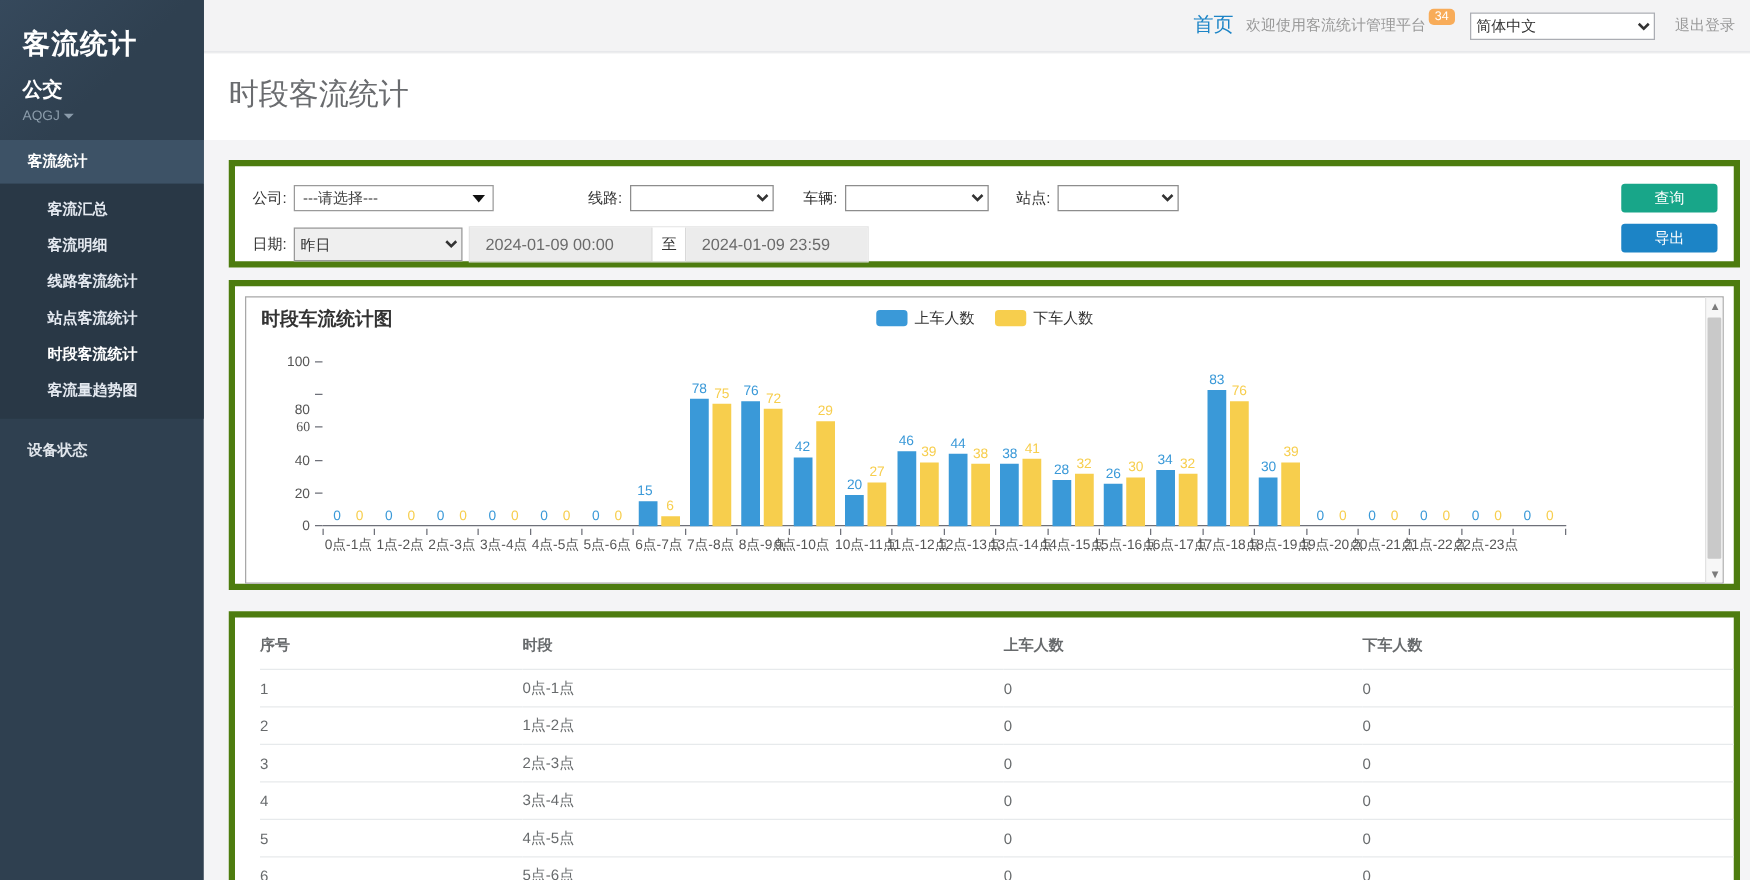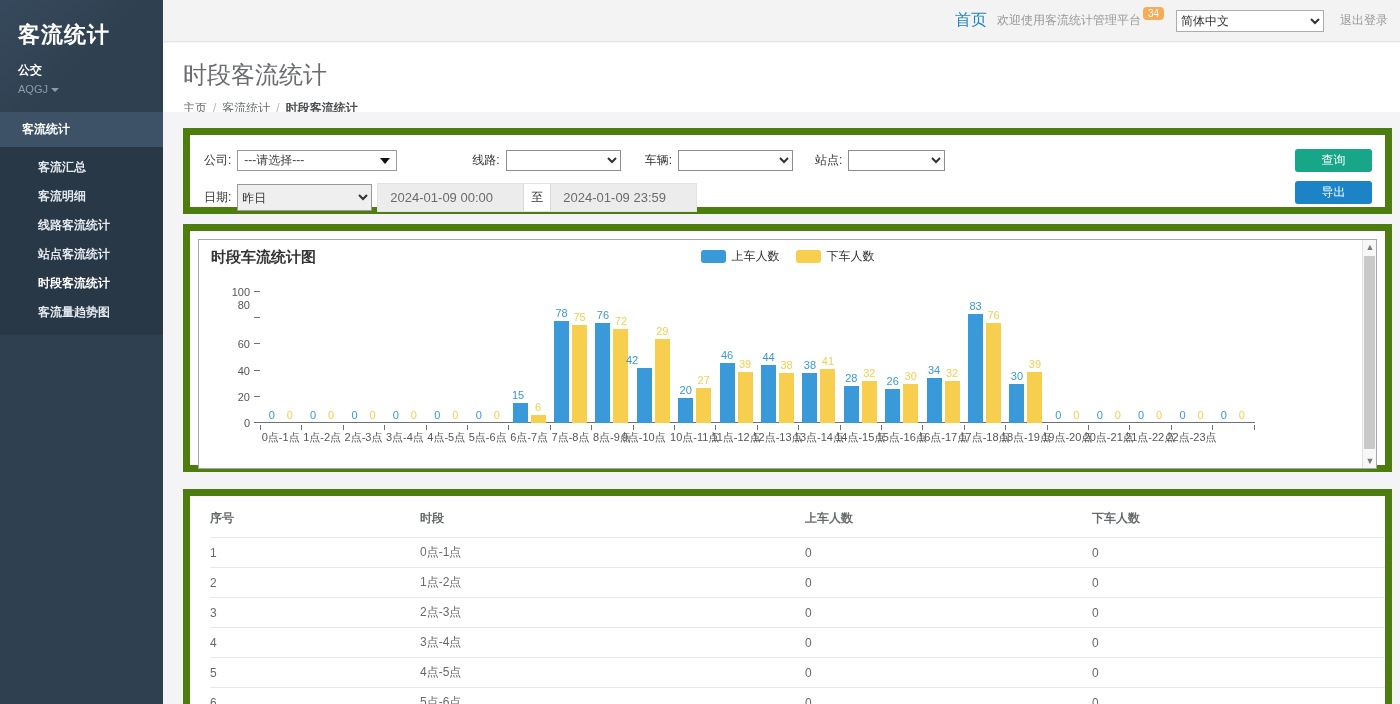--- a/index.html
+++ b/index.html
@@ -4,21 +4,21 @@
 <style>
   * { box-sizing: border-box; margin: 0; padding: 0; }
   html,body { width:1400px; height:704px; overflow:hidden;
     font-family:"Liberation Sans","DejaVu Sans",sans-serif; background:#f4f4f6; }
 
   
   .sidebar { position:absolute; left:0; top:0; width:163px; height:704px; background:#2f4050; z-index:5; }
   .brand { padding:20px 18px 14px 18px; height:112px;
     background:linear-gradient(135deg,#36495c 0%,#2f4050 55%),#2f4050; }
   .brand-title { color:#ffffff; font-size:22px; font-weight:bold; letter-spacing:1px; }
-  .brand-org { color:#ffffff; font-size:12px; font-weight:bold; margin-top:12px; }
+  .brand-org { color:#ffffff; font-size:16px; font-weight:bold; margin-top:12px; }
   .brand-code { color:#8b9cab; font-size:11px; margin-top:4px; cursor:pointer; }
   .brand-code .caret { display:inline-block; width:0; height:0; border-left:4px solid transparent;
     border-right:4px solid transparent; border-top:4px solid #8b9cab; margin-left:3px; vertical-align:middle; }
   .nav-item { color:#dfe4ea; font-size:12px; font-weight:bold; padding:9px 14px 9px 22px; cursor:pointer; }
   .nav-item.active { background:#3d5266; color:#ffffff; }
   .nav-item.plain { padding:11px 14px 11px 22px; margin-top:6px; }
   .subnav { background:#293846; padding:6px 0 8px 0; }
   .subnav-item { color:#e4e9f0; font-size:12px; font-weight:bold; padding:6px 8px 6px 38px; cursor:pointer; }
   .subnav-item.current { color:#ffffff; }
 
@@ -39,21 +39,21 @@
     padding:16px 0 0 20px; }
   .page-title { color:#6a6c6f; font-size:24px; font-weight:400; }
   .breadcrumb { margin-top:9px; font-size:12px; color:#676a6c; }
   .breadcrumb .sep { color:#bbbbbb; margin:0 6px; }
   .breadcrumb .bc-link { cursor:pointer; }
   .breadcrumb .bc-active { font-weight:bold; color:#4d4f51; }
 
   
   .content { position:absolute; left:163px; top:112px; right:0; bottom:0; background:#f4f4f6;
     padding:16px 8px 0 20px; overflow:hidden; }
-  .card { background:#ffffff; border:7px solid #4d7c0f; }
+  .card { background:#ffffff; border:5px solid #4d7c0f; }
 
   
   .filter-card { position:relative; padding:15px 14px 14px 14px; height:86px; }
   .f-row { display:flex; align-items:center; }
   .f-row + .f-row { margin-top:12px; }
   .f-label { font-size:12px; color:#333333; margin-right:6px; }
   .csel { width:160px; height:21px; border:1px solid #9a9a9a; background:#ffffff; display:flex;
     align-items:center; justify-content:space-between; padding:0 6px; cursor:pointer; }
   .csel .csel-text { font-size:12px; color:#444444; }
   .csel .tri { width:0; height:0; border-left:5px solid transparent; border-right:5px solid transparent;
@@ -123,38 +123,36 @@
   <nav id="side-nav">
       <div class="nav-item active">客流统计</div>
       <div class="subnav">
         <div class="subnav-item">客流汇总</div>
         <div class="subnav-item">客流明细</div>
         <div class="subnav-item">线路客流统计</div>
         <div class="subnav-item">站点客流统计</div>
         <div class="subnav-item current">时段客流统计</div>
         <div class="subnav-item">客流量趋势图</div>
       </div>
+      <div class="nav-item plain">设备状态</div>
     </nav>
 </aside>
 
 <header class="topbar">
   <a class="home-link">首页</a>
   <span class="welcome">欢迎使用客流统计管理平台</span>
   <sup class="badge">34</sup>
   <select class="lang-select">
     <option>简体中文</option>
   </select>
   <span class="logout">退出登录</span>
 </header>
 
 <section class="page-heading">
   <h1 class="page-title">时段客流统计</h1>
-  <div class="breadcrumb">
-    <span class="bc-link">主页</span><span class="sep">/</span><span class="bc-link">客流统计</span><span class="sep">/</span><span class="bc-active">时段客流统计</span>
-  </div>
 </section>
 
 <main class="content">
 
   <div class="card filter-card">
     <div class="f-row">
       <span class="f-label">公司:</span>
       <div class="csel">
         <span class="csel-text">---请选择---</span>
         <span class="tri"></span>
@@ -194,23 +192,23 @@
             <span class="legend-label">下车人数</span>
           </span>
         </div>
       <div id="chart-plot">
           <div class="ylab" style="left: 0px; width: 51px; bottom: 39px;">0</div>
           <div class="ytick" style="left: 55px; bottom: 45px;"></div>
           <div class="ylab" style="left: 0px; width: 51px; bottom: 65.2px;">20</div>
           <div class="ytick" style="left: 55px; bottom: 71.2px;"></div>
           <div class="ylab" style="left: 0px; width: 51px; bottom: 91.4px;">40</div>
           <div class="ytick" style="left: 55px; bottom: 97.4px;"></div>
-          <div class="ylab" style="left: 0px; width: 51px; bottom: 117.6px;">60</div>
+          <div class="ylab" style="left: 0px; width: 51px; bottom: 117.6px; font-family: Liberation Serif, serif;">60</div>
           <div class="ytick" style="left: 55px; bottom: 123.6px;"></div>
-          <div class="ylab" style="left: 0px; width: 51px; bottom: 157px;">80</div>
+          <div class="ylab" style="left: 0px; width: 51px; bottom: 132px;">80</div>
           <div class="ytick" style="left: 55px; bottom: 149.8px;"></div>
           <div class="ylab" style="left: 0px; width: 51px; bottom: 170px;">100</div>
           <div class="ytick" style="left: 55px; bottom: 176px;"></div>
           <div class="xaxis" style="left: 61px; width: 994.6px; bottom: 45px;"></div>
           <div class="xtick" style="left: 61px; top: 185px;"></div>
           <div class="xtick" style="left: 102.4px; top: 185px;"></div>
           <div class="xtick" style="left: 143.8px; top: 185px;"></div>
           <div class="xtick" style="left: 185.2px; top: 185px;"></div>
           <div class="xtick" style="left: 226.6px; top: 185px;"></div>
           <div class="xtick" style="left: 268px; top: 185px;"></div>
@@ -274,21 +272,21 @@
           <div class="dlab" style="left: 319.1px; bottom: 54.86px; color: rgb(247, 206, 77);">6</div>
           <div class="bar" style="left: 355px; width: 15px; bottom: 45px; height: 102.18px; background: rgb(58, 153, 216);"></div>
           <div class="dlab" style="left: 342.5px; bottom: 149.18px; color: rgb(58, 153, 216);">78</div>
           <div class="bar" style="left: 373px; width: 15px; bottom: 45px; height: 98.25px; background: rgb(247, 206, 77);"></div>
           <div class="dlab" style="left: 360.5px; bottom: 145.25px; color: rgb(247, 206, 77);">75</div>
           <div class="bar" style="left: 396.4px; width: 15px; bottom: 45px; height: 99.56px; background: rgb(58, 153, 216);"></div>
           <div class="dlab" style="left: 383.9px; bottom: 146.56px; color: rgb(58, 153, 216);">76</div>
           <div class="bar" style="left: 414.4px; width: 15px; bottom: 45px; height: 94.32px; background: rgb(247, 206, 77);"></div>
           <div class="dlab" style="left: 401.9px; bottom: 141.32px; color: rgb(247, 206, 77);">72</div>
           <div class="bar" style="left: 437.8px; width: 15px; bottom: 45px; height: 55.02px; background: rgb(58, 153, 216);"></div>
-          <div class="dlab" style="left: 413px; bottom: 102.02px; color: rgb(58, 153, 216);">42</div>
+          <div class="dlab" style="left: 425px; bottom: 102.02px; color: rgb(58, 153, 216);">42</div>
           <div class="bar" style="left: 455.8px; width: 15px; bottom: 45px; height: 83.84px; background: rgb(247, 206, 77);"></div>
           <div class="dlab" style="left: 443.3px; bottom: 130.84px; color: rgb(247, 206, 77);">29</div>
           <div class="bar" style="left: 479.2px; width: 15px; bottom: 45px; height: 24.89px; background: rgb(58, 153, 216);"></div>
           <div class="dlab" style="left: 466.7px; bottom: 71.89px; color: rgb(58, 153, 216);">20</div>
           <div class="bar" style="left: 497.2px; width: 15px; bottom: 45px; height: 35.37px; background: rgb(247, 206, 77);"></div>
           <div class="dlab" style="left: 484.7px; bottom: 82.37px; color: rgb(247, 206, 77);">27</div>
           <div class="bar" style="left: 520.6px; width: 15px; bottom: 45px; height: 60.26px; background: rgb(58, 153, 216);"></div>
           <div class="dlab" style="left: 508.1px; bottom: 107.26px; color: rgb(58, 153, 216);">46</div>
           <div class="bar" style="left: 538.6px; width: 15px; bottom: 45px; height: 51.09px; background: rgb(247, 206, 77);"></div>
           <div class="dlab" style="left: 526.1px; bottom: 98.09px; color: rgb(247, 206, 77);">39</div>

